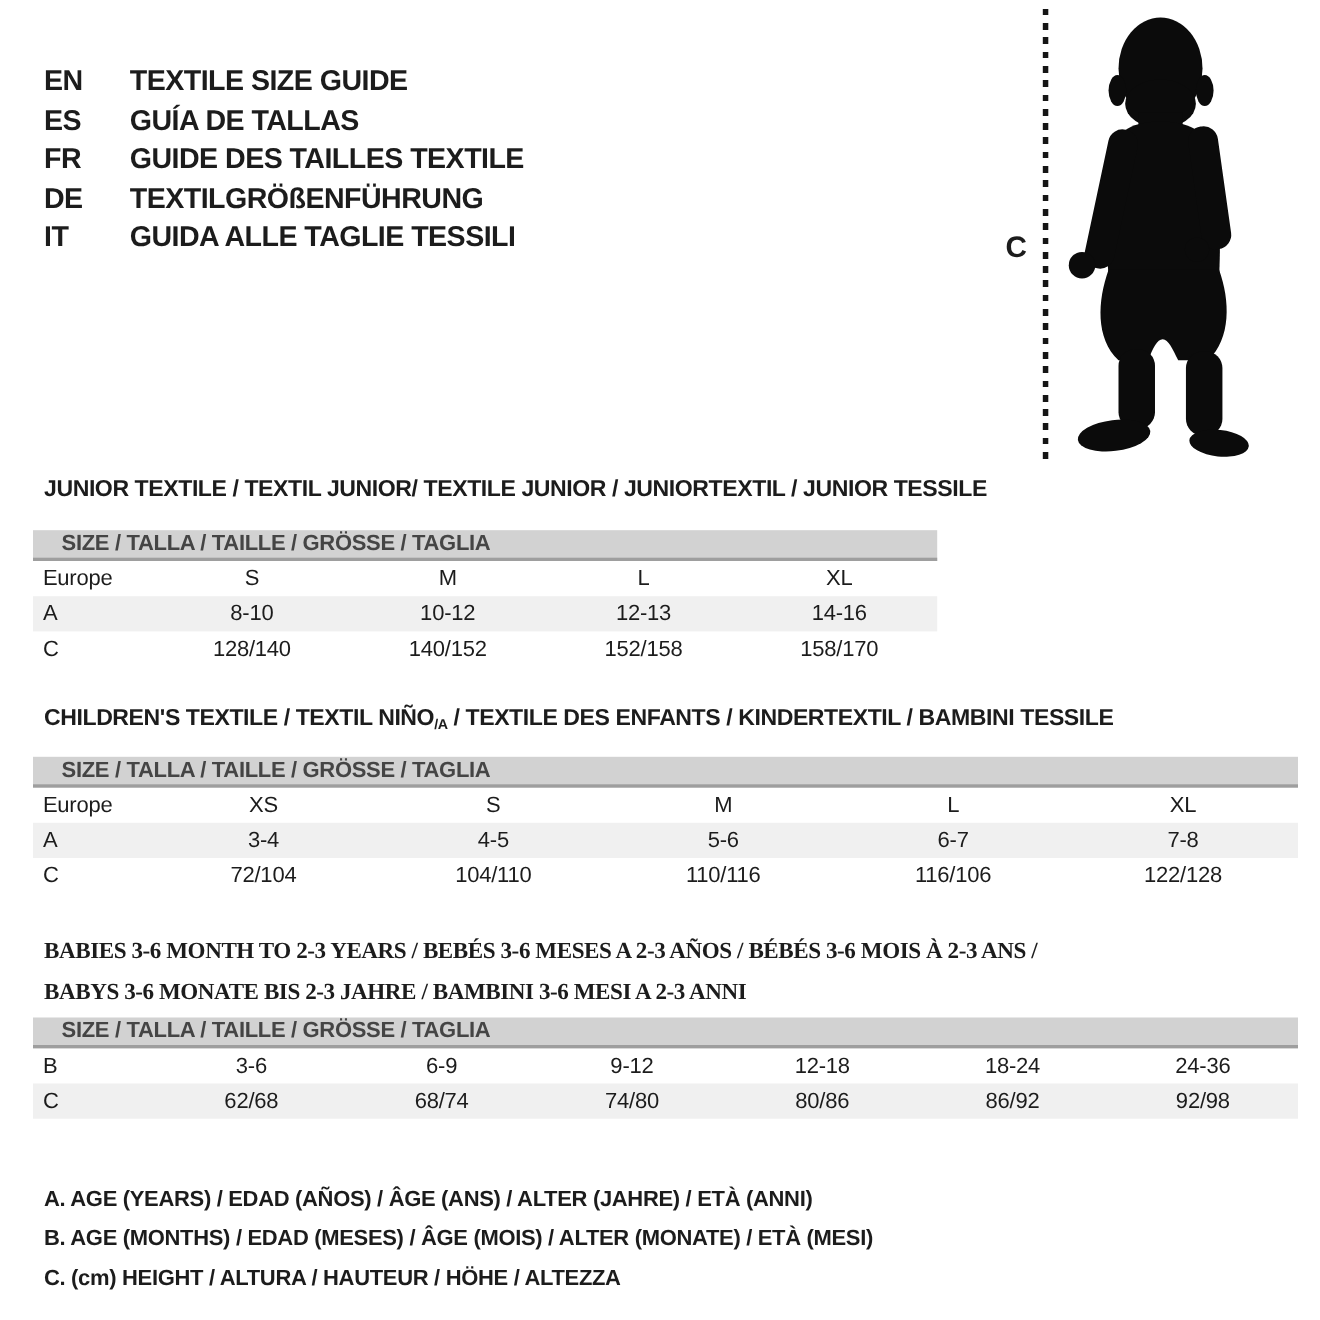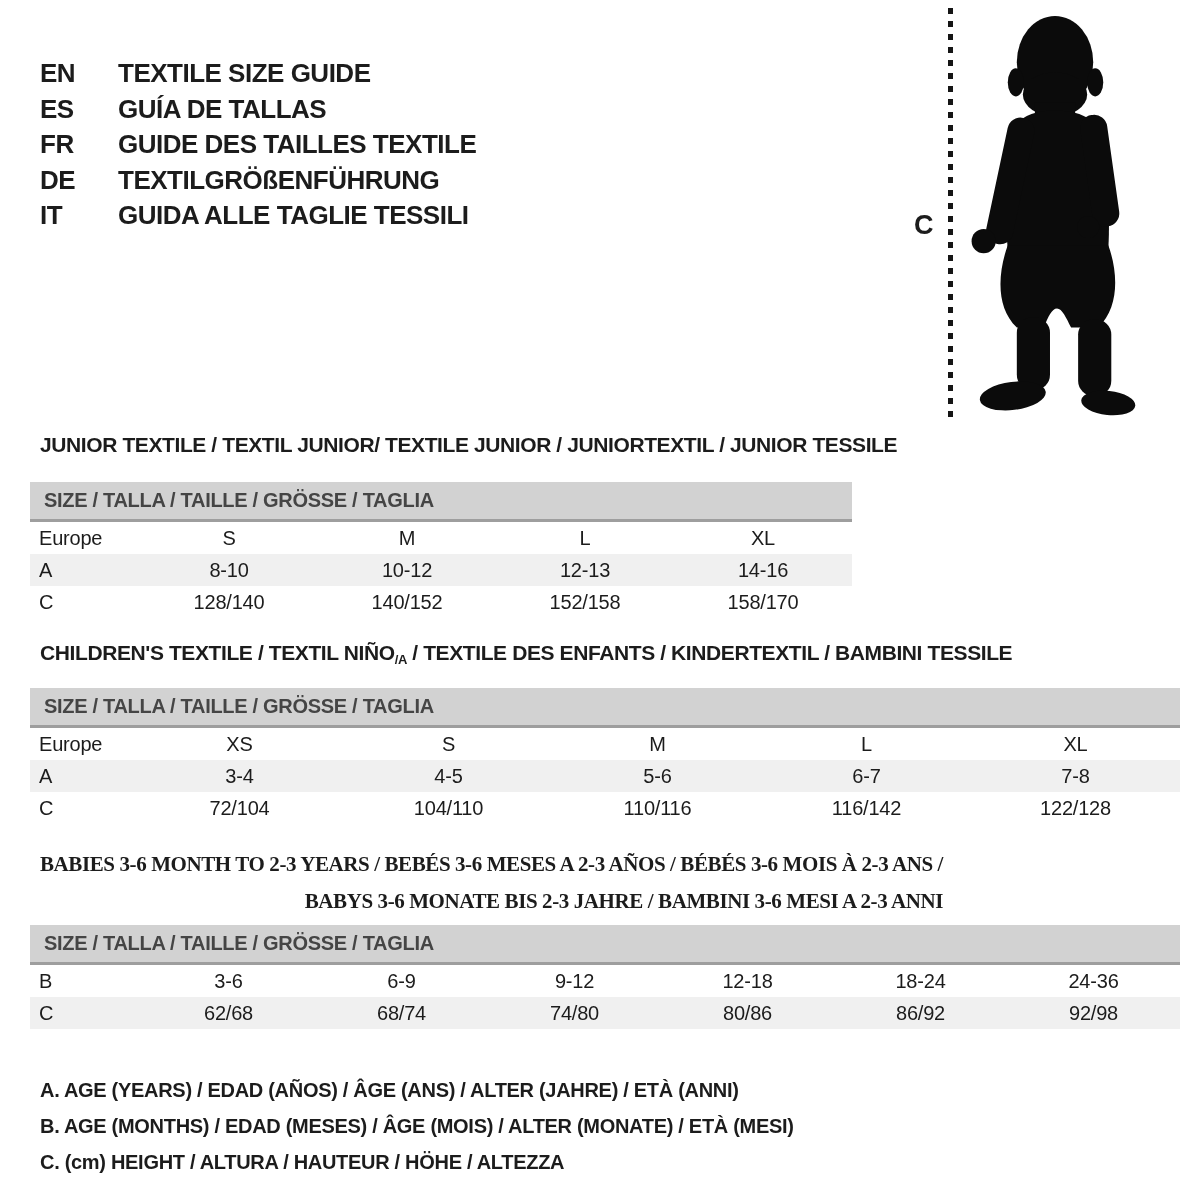--- a/index.html
+++ b/index.html
@@ -23,30 +23,30 @@
   .dash-line {
     position:absolute; left:948px; top:8px; width:5px; height:410px;
     background:repeating-linear-gradient(to bottom, #151515 0 6px, transparent 6px 13px);
   }
   .height-label { position:absolute; left:914px; top:210px; font-size:27px; font-weight:700; }
   .silhouette { position:absolute; left:966px; top:14px; width:172px; height:402px; }
 
   
   .sec-title {
     position:absolute; left:40px; font-size:21px; font-weight:700;
-    letter-spacing:-0.4px; white-space:nowrap; line-height:24px;text-align:right;
+    letter-spacing:-0.4px; white-space:nowrap; line-height:24px;
   }
   .sec-title .sub { font-size:13px; vertical-align:-4px; font-weight:700; }
   .sec-title-2line div { line-height:37px;font-family:Liberation Serif, serif; }
 
   
   .size-table { position:absolute; left:30px; }
   .size-bar {
-    height:40px; background:#d2d2d2; border-bottom:3px solid #9e9e9e;
-    display:flex; align-items:center; padding-left:14px;
+    height:28px; background:#d2d2d2; border-bottom:3px solid #9e9e9e;
+    display:flex; align-items:center; padding-left:26px;
     font-size:20px; font-weight:700; color:#454545; letter-spacing:-0.3px;
   }
   .trow { display:flex; align-items:center; height:32px; font-size:20px; letter-spacing:-0.2px; }
   .trow.alt { background:#f0f0f0; }
   .tlabel { padding-left:9px; text-align:left; }
   .t-junior   .tlabel { width:110px; }
   .t-children .tlabel { width:105px; }
   .t-babies   .tlabel { width:112px; }
   .tcell { flex:1; text-align:center; }
 
@@ -144,21 +144,21 @@
       <div class="tcell">4-5</div>
       <div class="tcell">5-6</div>
       <div class="tcell">6-7</div>
       <div class="tcell">7-8</div>
     </div>
     <div class="trow">
       <div class="tlabel">C</div>
       <div class="tcell">72/104</div>
       <div class="tcell">104/110</div>
       <div class="tcell">110/116</div>
-      <div class="tcell">116/142</div>
+      <div class="tcell">116/106</div>
       <div class="tcell">122/128</div>
     </div>
   </div>
 
   <div class="sec-title sec-title-2line" style="top:846px">
     <div>BABIES 3-6 MONTH TO 2-3 YEARS / BEBÉS 3-6 MESES A 2-3 AÑOS / BÉBÉS 3-6 MOIS À 2-3 ANS /</div>
     <div>BABYS 3-6 MONATE BIS 2-3 JAHRE / BAMBINI 3-6 MESI A 2-3 ANNI</div>
   </div>
   <div class="size-table t-babies" style="top:925px; width:1150px">
     <div class="size-bar">SIZE / TALLA / TAILLE / GRÖSSE / TAGLIA</div>

